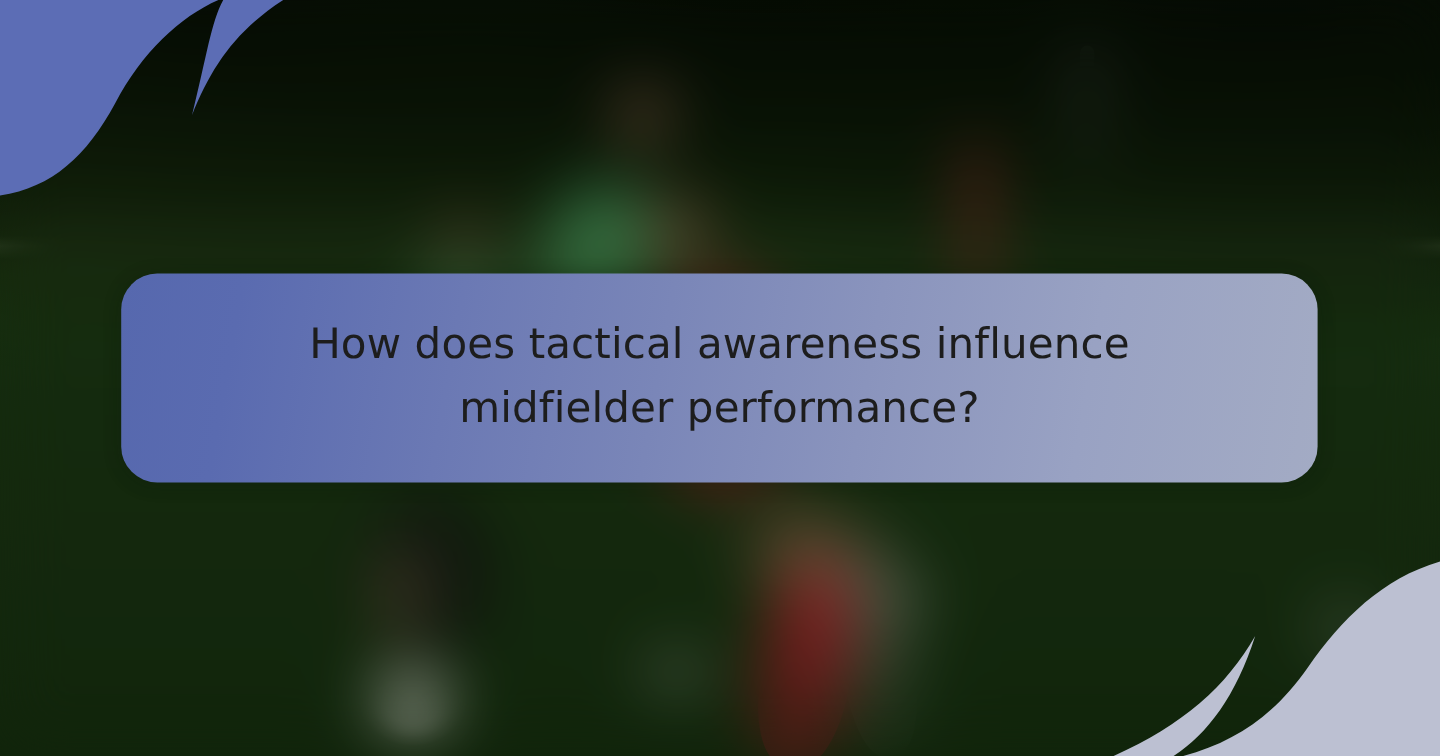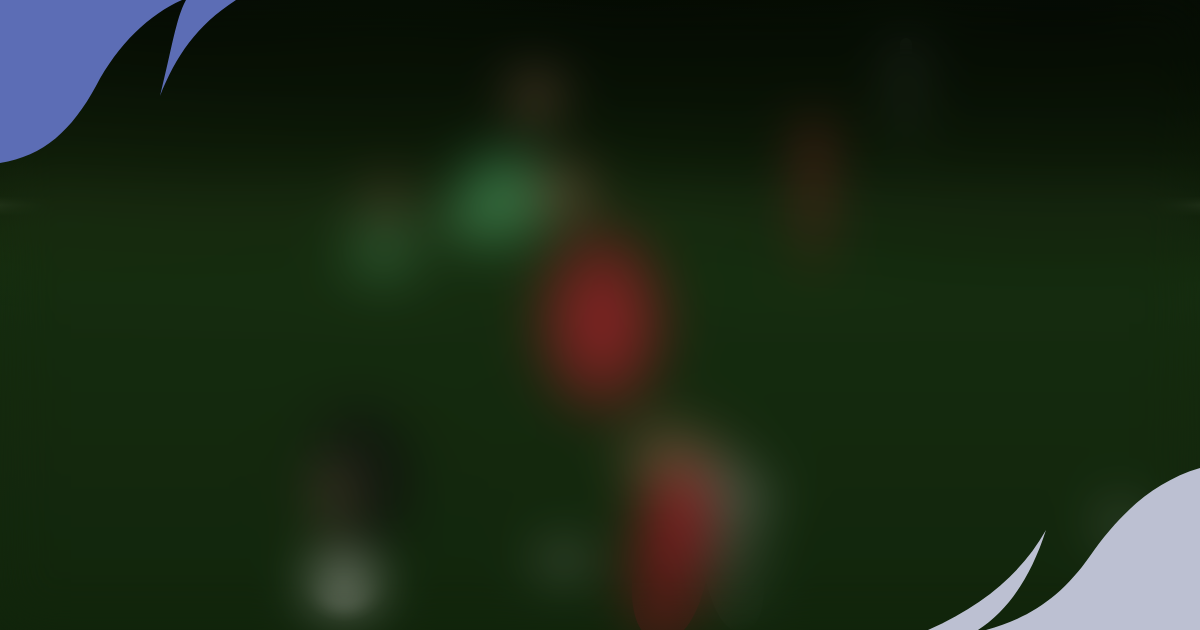--- a/index.html
+++ b/index.html
@@ -286,14 +286,17 @@
 
     <path d="M0,0 L182,0 C150,14 118,44 96,86 C72,130 44,156 0,163 Z" fill="#5c6db5"></path>
 
     <path d="M186,0 L236,0 C196,26 176,56 160,96 C172,48 176,18 186,0 Z" fill="#5c6db5"></path>
 
     <path d="M1200,630 L1200,468 C1152,482 1118,516 1090,556 C1062,596 1030,618 986,630 Z" fill="#bcc0d2"></path>
 
     <path d="M978,630 L928,630 C986,604 1022,572 1046,530 C1030,580 1006,612 978,630 Z" fill="#bcc0d2"></path>
   </svg>
 
+  <div id="card">
+    <p id="card-text">How does tactical awareness influence midfielder performance?</p>
+  </div>
 
 </div>
 
 </body></html>

